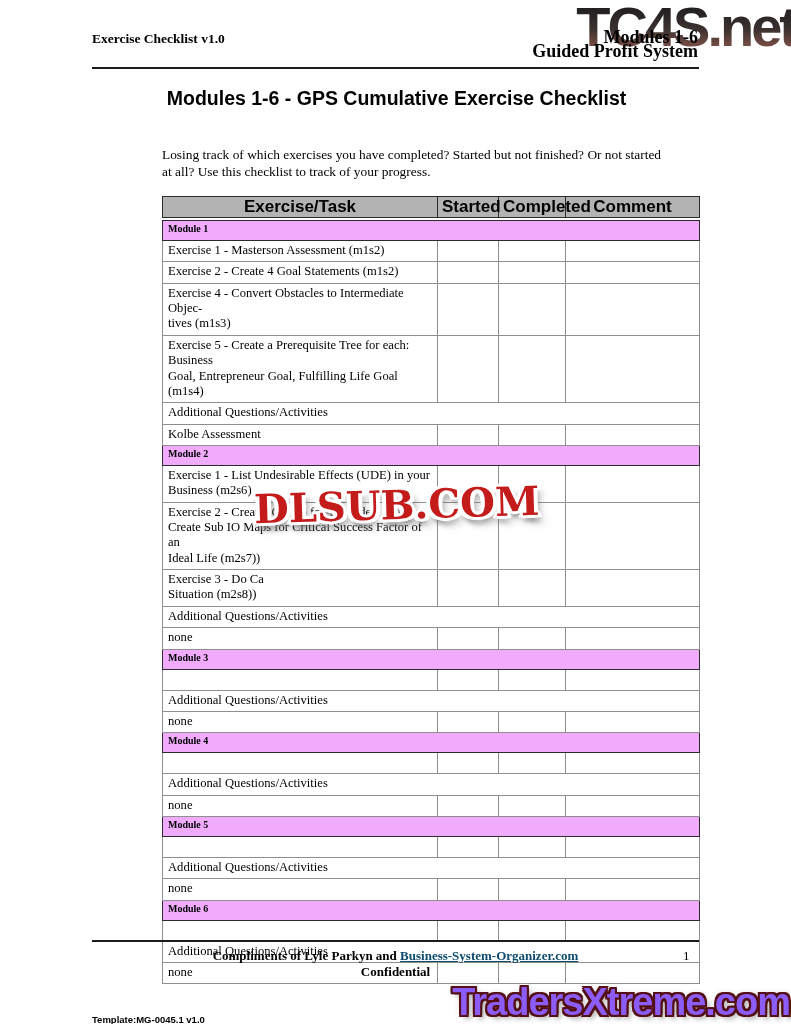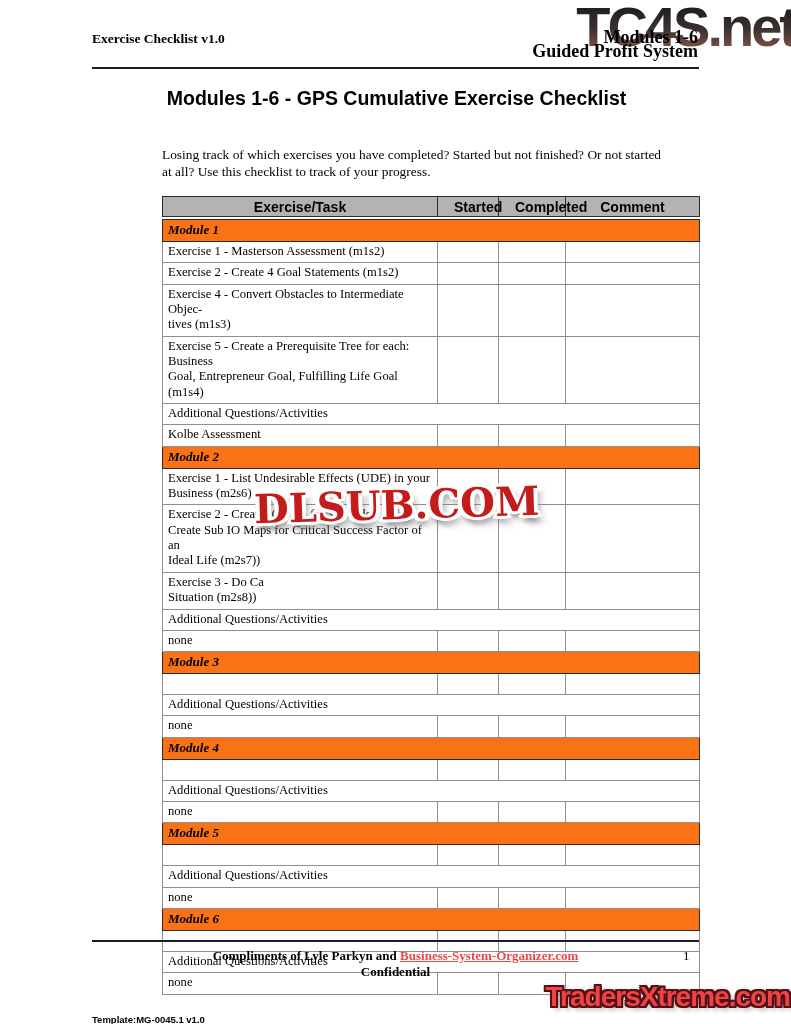--- a/index.html
+++ b/index.html
@@ -48,22 +48,22 @@
     transform: rotate(-1.7deg);
     text-shadow:
       -3px 0 0 #fff, 3px 0 0 #fff, 0 -3px 0 #fff, 0 3px 0 #fff,
       -2px -2px 0 #fff, 2px -2px 0 #fff, -2px 2px 0 #fff, 2px 2px 0 #fff,
       -4px 2px 0 #fff, 4px 2px 0 #fff,
       0 6px 5px rgba(110,110,110,.75), 6px 7px 7px rgba(120,120,120,.55);
   }
   .wm-bottom {
     position: absolute; right: 1px; top: 981px; z-index: 10;
     font-family: "Liberation Sans", sans-serif;
-    font-weight: bold; font-size: 28px; letter-spacing: -1px;
-    color: #ef4444;
+    font-weight: bold; font-size: 38px; letter-spacing: -1px;
+    color: #8b5cf6;
     text-shadow:
       -2px 0 0 #541016, 2px 0 0 #541016, 0 -2px 0 #541016, 0 2px 0 #541016,
       -2px -2px 0 #541016, 2px -2px 0 #541016, -2px 2px 0 #541016, 2px 2px 0 #541016,
       0 0 7px #c2c2c2, 4px 4px 5px #adadad;
   }
 
   
   .title {
     position: absolute; left: 0; top: 86px; width: 791px; margin: 1px;
     text-align: center;
@@ -77,48 +77,47 @@
   }
 
   
   .table-wrap { position: absolute; left: 162px; top: 196px; width: 537px; }
   table { border-collapse: collapse; table-layout: fixed; width: 537px; }
   .hdr-table { margin-bottom: 2px; border: 1.5px solid #2b2b2b; }
   .hdr-table th {
     background: #b3b3b3;
     border: 1px solid #2b2b2b;
     font-family: "Liberation Sans", sans-serif;
-    font-weight: bold; font-size: 14px;
-    height: 19px; padding: 0 16px; text-align: center;
+    font-weight: bold; font-size: 17px;
+    height: 19px; padding: 0 4px; text-align: center;
   }
   .body-table { border: 1.5px solid #3a3a3a; }
   .body-table td {
     border: 1px solid #8f8f8f;
     font-size: 12.6px; line-height: 1.22;
     padding: 2px 5px 3px 5px;
     vertical-align: top;
     height: 15px;
     overflow: hidden;
   }
   .module-row td {
-    background: #f97316;
+    background: #f0abfc;
     border: 1px solid #2b2b2b;
-    font-weight: bold; font-size: 13px;
+    font-weight: bold; font-size: 10px;
     height: 14px;
-    font-style: italic;
   }
   .task-cell { white-space: pre-line; }
 
   
   .footer-line1 {
     position: absolute; left: 92px; top: 948px; width: 607px;
     text-align: center; font-weight: bold; font-size: 13px;
     z-index: 12;
   }
-  .footer-link { color: #ef4444; text-decoration: underline; font-weight: bold; }
+  .footer-link { color: #0c4a6e; text-decoration: underline; font-weight: bold; }
   .page-num { position: absolute; left: 683px; top: 948px; font-size: 13px; z-index: 12; }
   .footer-line2 {
     position: absolute; left: 92px; top: 964px; width: 607px;
     text-align: center; font-weight: bold; font-size: 13px;
     z-index: 12;
   }
   .template-id {
     position: absolute; left: 92px; top: 977px;
     font-family: "Liberation Sans", sans-serif;
     font-weight: bold; font-size: 9.5px;

